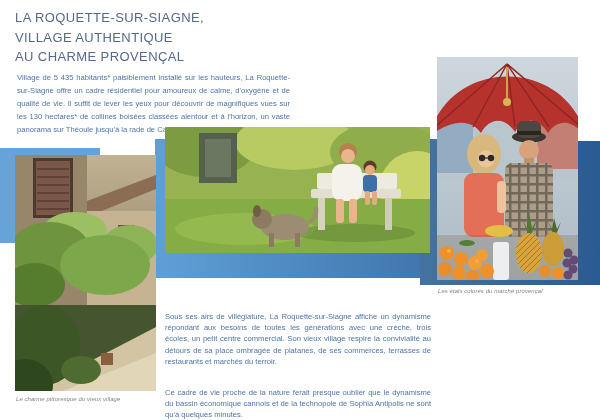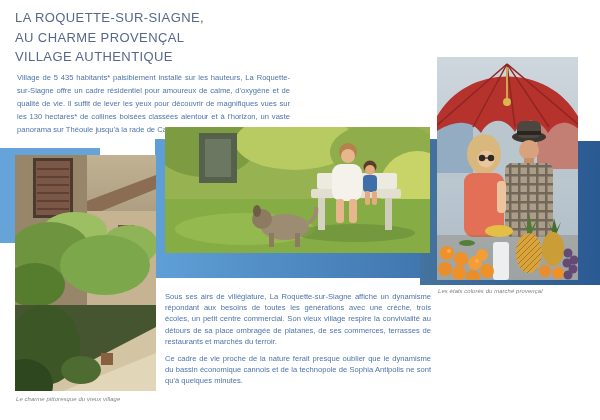--- a/index.html
+++ b/index.html
@@ -35,31 +35,31 @@
     position: absolute; color: #7b7f85; font-size: 5.9px;
     font-style: italic; letter-spacing: 0.1px;
   }
   .caption-village { left: 16px;  top: 396px; }
   .caption-market  { left: 438px; top: 288px; }
   .bodytext {
     position: absolute; left: 165px; top: 291px; width: 266px;
     color: #4d74a8; font-size: 7.6px; line-height: 11.2px;
     text-align: justify;
   }
-  .bodytext p { margin-bottom: 6px; }
+  .bodytext p { margin-bottom: 6px; margin-top: 20px; }
 </style>
 </head>
 <body>
 
 <div class="page">
 
   <h1 class="title">
     <span>LA ROQUETTE-SUR-SIAGNE,</span>
+    <span>VILLAGE AUTHENTIQUE</span>
     <span>AU CHARME PROVENÇAL</span>
-    <span>VILLAGE AUTHENTIQUE</span>
   </h1>
 
   <p class="intro">Village de 5 435 habitants* paisiblement installé sur les hauteurs, La Roquette-sur-Siagne offre un cadre résidentiel pour amoureux de calme, d'oxygène et de qualité de vie. Il suffit de lever les yeux pour découvrir de magnifiques vues sur les 130 hectares* de collines boisées classées alentour et à l'horizon, un vaste panorama sur Théoule jusqu'à la rade de Cannes</p>
 
   <div class="band band-left"></div>
   <div class="band band-mid"></div>
   <div class="band band-right"></div>
 
   <figure class="photo photo-village">
     <svg viewBox="0 0 141 236">

